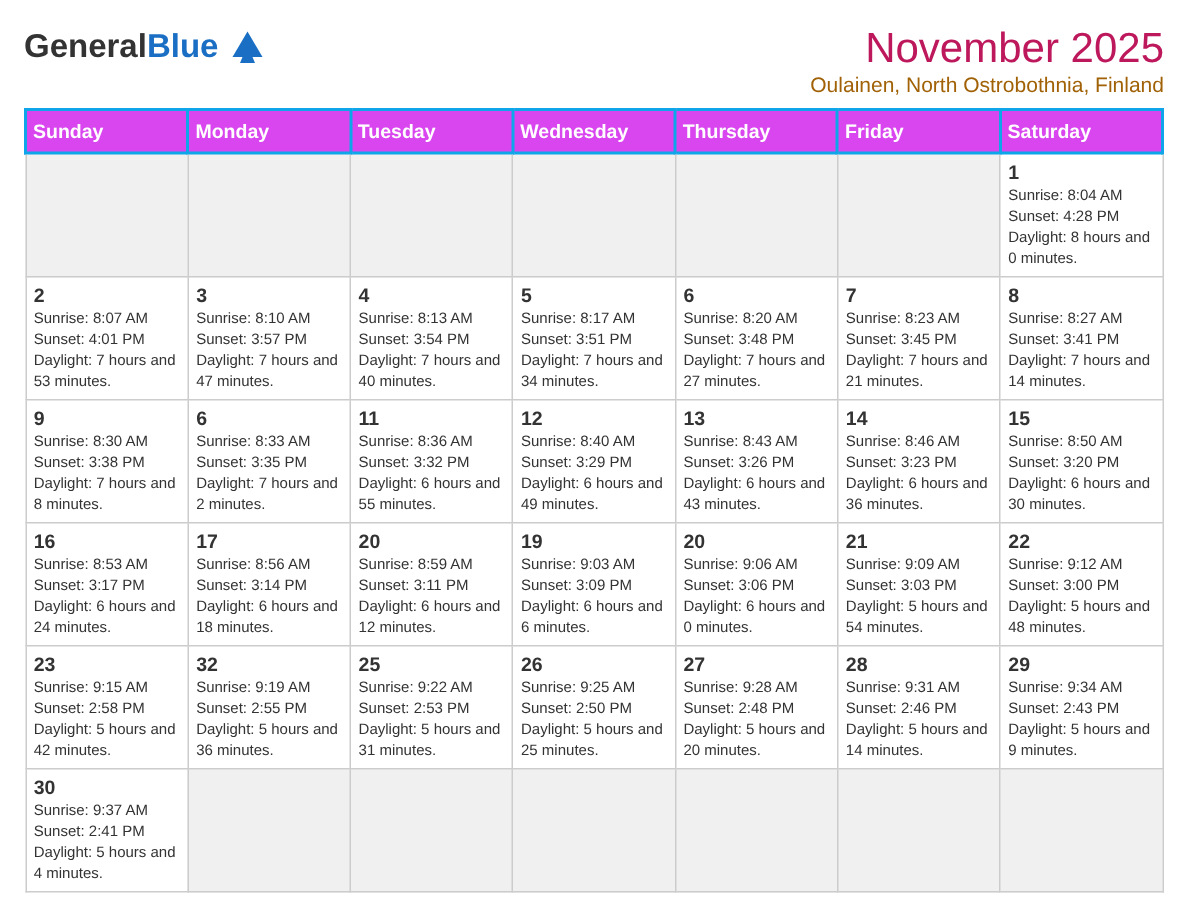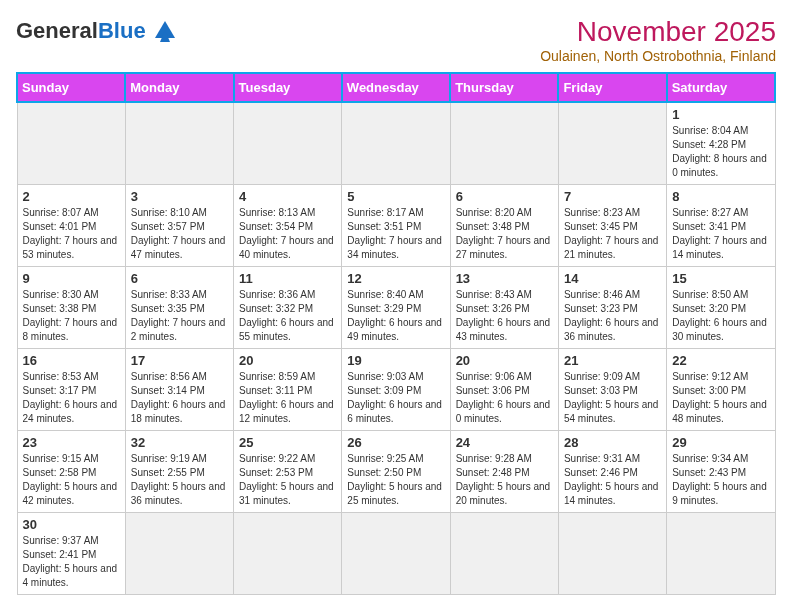--- a/index.html
+++ b/index.html
@@ -304,21 +304,21 @@
 and 31 minutes.</div>
         </td>
         <td>
           <div class="day-number">26</div>
           <div class="day-info">Sunrise: 9:25 AM
 Sunset: 2:50 PM
 Daylight: 5 hours
 and 25 minutes.</div>
         </td>
         <td>
-          <div class="day-number">24</div>
+          <div class="day-number">27</div>
           <div class="day-info">Sunrise: 9:28 AM
 Sunset: 2:48 PM
 Daylight: 5 hours
 and 20 minutes.</div>
         </td>
         <td>
           <div class="day-number">28</div>
           <div class="day-info">Sunrise: 9:31 AM
 Sunset: 2:46 PM
 Daylight: 5 hours

